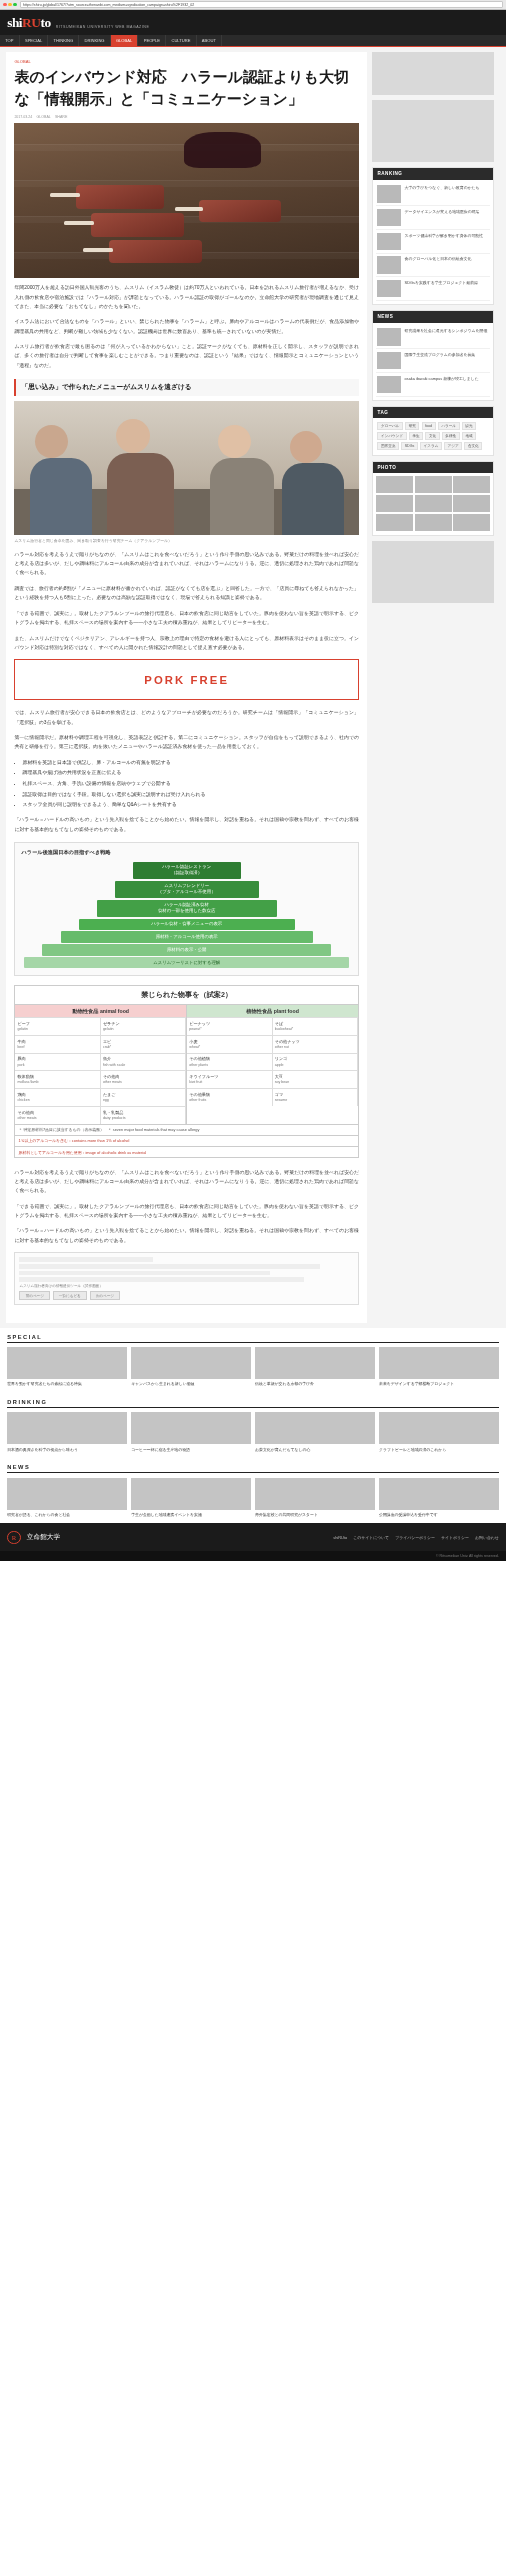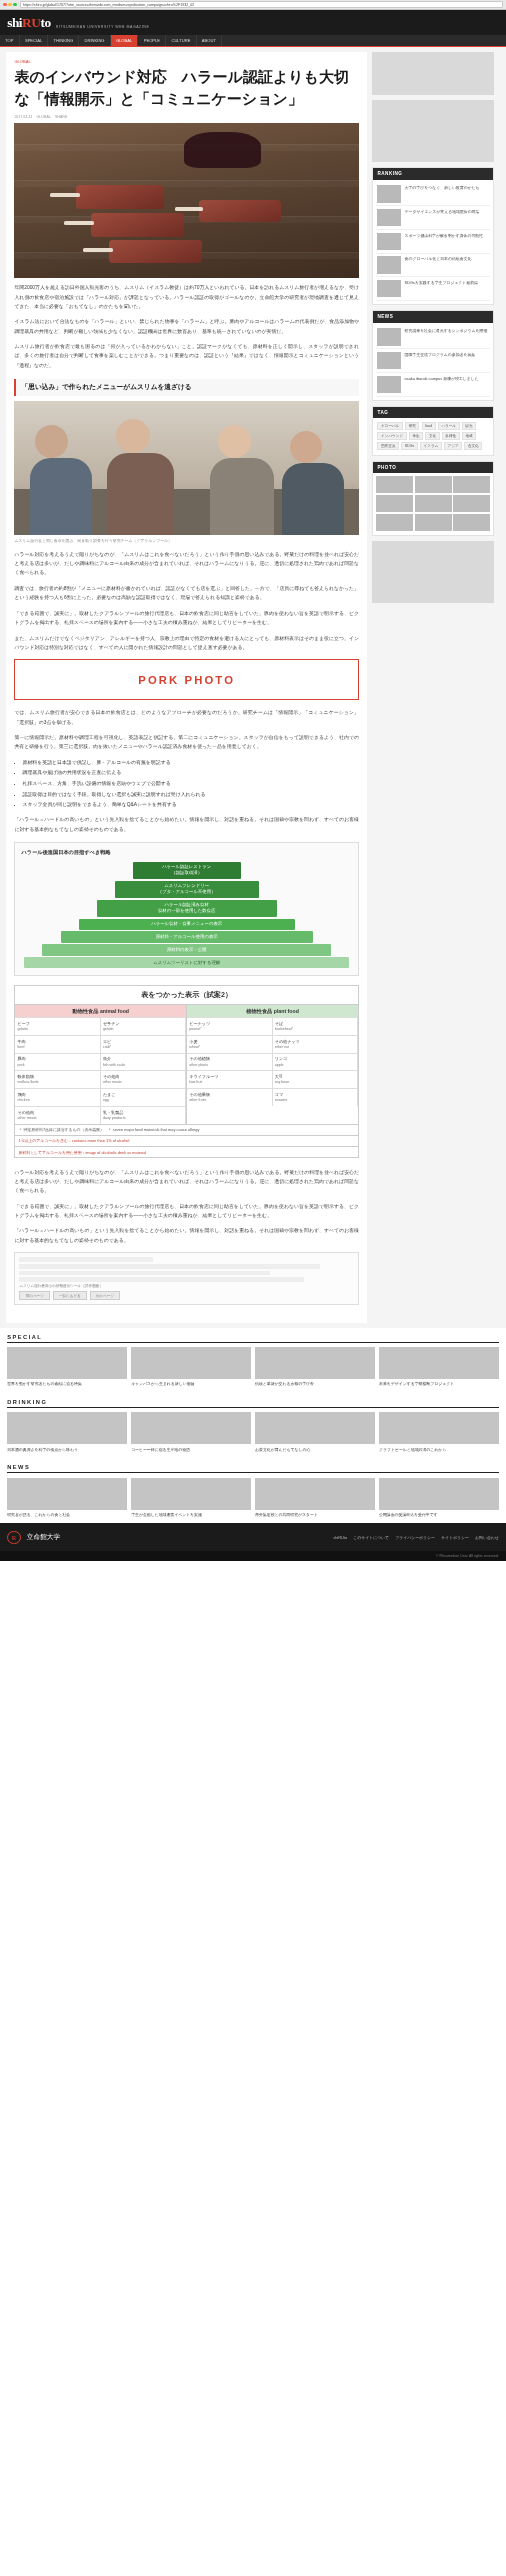--- a/index.html
+++ b/index.html
@@ -292,21 +292,21 @@
       <div class="person" style="left:276px; bottom:72px; width:32px; height:32px; border-radius:50%; background:#cfa98f;"></div>
     </div>
     <div class="caption">ムスリム旅行者と同じ食卓を囲み、聞き取り調査を行う研究チーム（クアラルンプール）</div>
 
     <p class="body-text">ハラール対応を考えるうえで陥りがちなのが、「ムスリムはこれを食べないだろう」という作り手側の思い込みである。野菜だけの料理を並べれば安心だと考える店は多いが、だしや調味料にアルコール由来の成分が含まれていれば、それはハラームになりうる。逆に、適切に処理された鶏肉であれば問題なく食べられる。</p>
     <p class="body-text">調査では、旅行者の約8割が「メニューに原材料が書かれていれば、認証がなくても店を選ぶ」と回答した。一方で、「店員に尋ねても答えられなかった」という経験を持つ人も6割に上った。必要なのは高額な認証取得ではなく、現場で答えられる知識と姿勢である。</p>
     <p class="body-text">「できる範囲で、誠実に」。取材したクアラルンプールの旅行代理店も、日本の飲食店に同じ助言をしていた。豚肉を使わない旨を英語で明示する、ピクトグラムを掲出する、礼拝スペースの場所を案内する——小さな工夫の積み重ねが、結果としてリピーターを生む。</p>
     <p class="body-text">また、ムスリムだけでなくベジタリアン、アレルギーを持つ人、宗教上の理由で特定の食材を避ける人にとっても、原材料表示はそのまま役に立つ。インバウンド対応は特別な対応ではなく、すべての人に開かれた情報設計の問題として捉え直す必要がある。</p>
 
     <div class="pork-free-box">
-      <span>PORK PHOTO</span>
+      <span>PORK FREE</span>
     </div>
 
     <p class="body-text">では、ムスリム旅行者が安心できる日本の飲食店とは、どのようなアプローチが必要なのだろうか。研究チームは「情報開示」「コミュニケーション」「選択肢」の3点を挙げる。</p>
     <p class="body-text">第一に情報開示だ。原材料や調理工程を可視化し、英語表記と併記する。第二にコミュニケーション。スタッフが自信をもって説明できるよう、社内での共有と研修を行う。第三に選択肢。肉を抜いたメニューやハラール認証済み食材を使った一品を用意しておく。</p>
 
     <ul class="bullets">
       <li>原材料を英語と日本語で併記し、豚・アルコールの有無を明記する</li>
       <li>調理器具や揚げ油の共用状況を正直に伝える</li>
       <li>礼拝スペース、方角、手洗い設備の情報を店頭やウェブで公開する</li>
       <li>認証取得は目的ではなく手段。取得しない選択も誠実に説明すれば受け入れられる</li>
@@ -325,21 +325,21 @@
         <div class="pyr-row" style="width:180px;background:#43a047;white-space:pre-line">ハラール認証済み食材
 食材の一部を使用した飲食店</div>
         <div class="pyr-row" style="width:216px;background:#4caf50;">ハラール食材・食事メニューの表示</div>
         <div class="pyr-row" style="width:252px;background:#66bb6a;">原材料・アルコール使用の表示</div>
         <div class="pyr-row" style="width:289px;background:#81c784;">原材料の表示・公開</div>
         <div class="pyr-row" style="width:325px;background:#a5d6a7;color:#1b5e20">ムスリムツーリストに対する理解</div>
       </div>
     </div>
 
     <div class="table-fig">
-      <div class="table-fig-title">表をつかった表示（試案2）</div>
+      <div class="table-fig-title">禁じられた物事を（試案2）</div>
       <div class="table-fig-body">
         <div class="tf-col">
           <div class="tf-head animal">動物性食品 animal food</div>
           <div class="tf-grid">
             <div class="tf-cell"><span>ビーフ</span><span class="en">gelatin</span></div>
             <div class="tf-cell"><span>ゼラチン</span><span class="en">gelatin</span></div>
             <div class="tf-cell"><span>牛肉</span><span class="en">beef</span></div>
             <div class="tf-cell"><span>エビ</span><span class="en">crab*</span></div>
             <div class="tf-cell"><span>豚肉</span><span class="en">pork</span></div>
             <div class="tf-cell"><span>魚介</span><span class="en">fish with scale</span></div>

